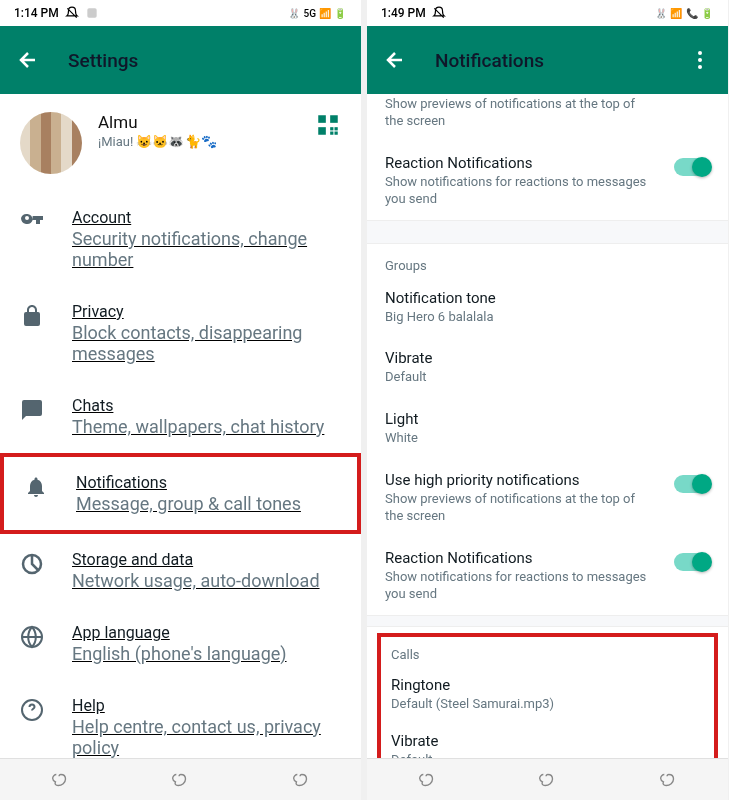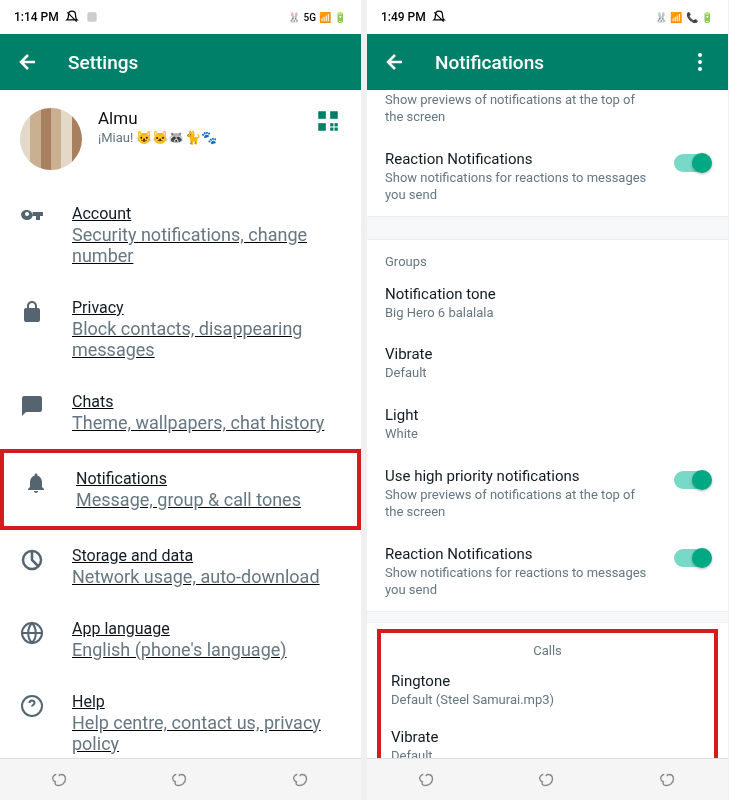--- a/index.html
+++ b/index.html
@@ -1,24 +1,24 @@
 <!DOCTYPE html>
 <html><head>
   <meta charset="utf-8">
   <style>
     * { margin: 0; padding: 0; box-sizing: border-box; font-family: Roboto, -apple-system, sans-serif; }
     body { background: #f0f0f0; display: flex; gap: 6px; }
     .phone { width: 361px; height: 800px; background: #fff; display: flex; flex-direction: column; }
     
-    .status-bar { height: 34px; background: #fff; display: flex; align-items: center; padding: 0 14px; font-size: 12px; font-weight: 500; color: #000; }
+    .status-bar { height: 26px; background: #fff; display: flex; align-items: center; padding: 0 14px; font-size: 12px; font-weight: 500; color: #000; }
     .status-left { display: flex; align-items: center; gap: 6px; }
     .status-right { margin-left: auto; display: flex; align-items: center; gap: 3px; font-size: 10px; }
     .status-icon-small { width: 14px; height: 14px; }
     
-    .app-bar { height: 56px; background: #008069; display: flex; align-items: center; padding: 0 16px; color: #ffffff; }
+    .app-bar { height: 68px; background: #008069; display: flex; align-items: center; padding: 0 16px; color: #0f172a; }
     .app-bar-title { font-size: 19px; font-weight: 500; margin-left: 28px; }
     .app-bar-back { width: 24px; height: 24px; cursor: pointer; }
     .app-bar-more { margin-left: auto; width: 24px; height: 24px; cursor: pointer; }
     
     .content { flex: 1; overflow-y: hidden; background: #fff; }
     
     .profile-section { display: flex; align-items: flex-start; padding: 18px 20px; }
     .avatar-pix { width: 62px; height: 62px; border-radius: 50%; overflow: hidden; display:grid; grid-template-columns: repeat(6,1fr); grid-template-rows: repeat(6,1fr);}
     .avatar-pix div { background:#c9b090; }
     .avatar-pix div:nth-child(odd){ background:#e4d9c8;}
@@ -48,21 +48,21 @@
     .notif-item { padding: 12px 18px; display: flex; align-items: flex-start; }
     .notif-text { flex: 1; }
     .notif-title { font-size: 15px; color: #111b21; }
     .notif-subtitle { font-size: 13px; color: #667781; margin-top: 1px; line-height: 1.35; padding-right: 12px;}
     .toggle { width: 36px; height: 18px; background: #78d9c8; border-radius: 9px; position: relative; margin-top: 4px; margin-left: 10px; flex-shrink: 0; }
     .toggle::after { content: ''; position: absolute; width: 20px; height: 20px; border-radius: 50%; background: #00a884; right: -2px; top: -1px; box-shadow: 0 1px 3px rgba(0,0,0,0.3);}
     .section-header { font-size: 13px; color: #667781; padding: 14px 18px 4px; font-weight: 400;}
     .separator { height: 24px; background: #f7f8fa; border-top: 1px solid #eee; border-bottom: 1px solid #eee; }
     
     .calls-highlight { border: 4px solid #d41c1c; margin: 6px 10px 0 10px; padding-bottom: 6px;}
-    .calls-highlight .section-header { padding: 10px 10px 4px; text-align: center; }
+    .calls-highlight .section-header { padding: 10px 10px 4px; }
     .calls-highlight .notif-item { padding: 10px 10px; }
   </style>
 </head>
 <body>
 
 <div class="phone">
   <div class="status-bar">
     <div class="status-left">
       <span>1:14 PM</span>
       <svg class="status-icon-small" viewBox="0 0 24 24" fill="none" stroke="#000" stroke-width="2">

